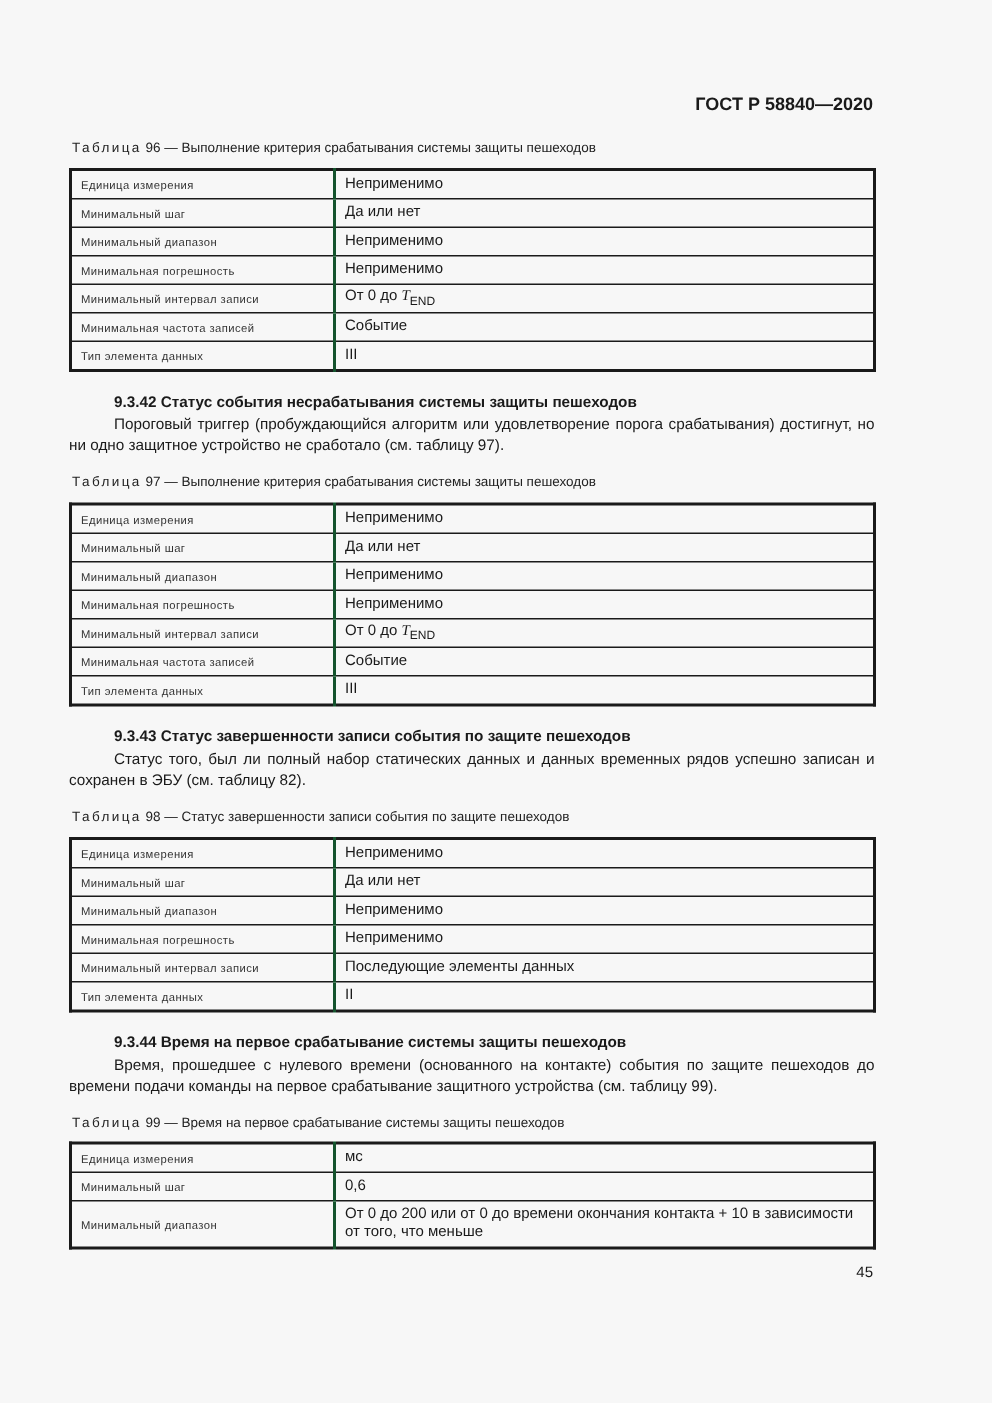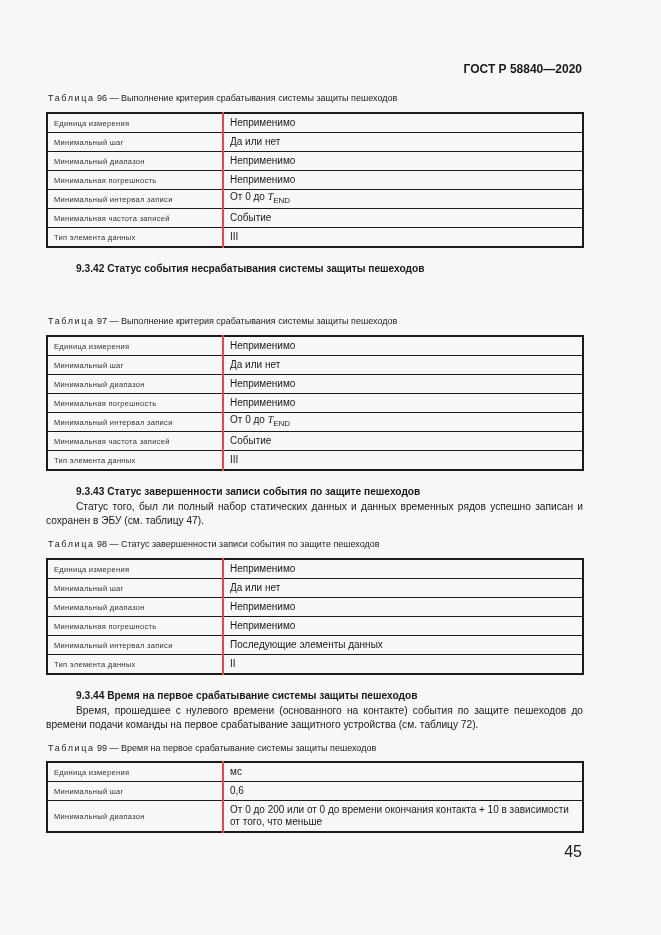--- a/index.html
+++ b/index.html
@@ -16,31 +16,31 @@
   .caption .lbl { letter-spacing: 1.6px; }
   table.spec {
     position: absolute; left: 46px; width: 538px; border-collapse: collapse;
     border: 2px solid #1a1a1a;
   }
   table.spec td {
     border: 1px solid #1a1a1a; height: 18px; padding: 0 6px; vertical-align: middle;
   }
   table.spec td.k {
     width: 162px; font-size: 7.5px; color: #333; letter-spacing: 0.3px;
-    border-right: 2px solid #ef4444;
+    border-right: 2px solid #14532d;
   }
   table.spec td.v { font-size: 10px; color: #1a1a1a; line-height: 12px; }
   .v sub { font-size: 8px; vertical-align: -3px; }
   .v i { font-family: "Liberation Serif", serif; }
   .section {
     position: absolute; left: 46px; width: 537px; font-size: 10.2px; line-height: 14.5px;
   }
   .section .title { font-weight: bold; text-indent: 30px; }
   .section .body { text-indent: 30px; text-align: justify; }
-  .page-number { position: absolute; right: 79px; top: 843px; font-size: 16px; }
+  .page-number { position: absolute; right: 79px; top: 843px; font-size: 10px; }
 </style>
 </head>
 <body>
 
 <div class="header-code">ГОСТ Р 58840—2020</div>
 
 <div class="caption" style="top:93px;">
   <span class="lbl">Таблица</span><span> 96 — Выполнение критерия срабатывания системы защиты пешеходов</span>
 </div>
 <table class="spec" style="top:112px;">
@@ -71,20 +71,21 @@
       </tr>
   <tr>
         <td class="k">Тип элемента данных</td>
         <td class="v">III</td>
       </tr>
 </tbody>
   </table>
 
 <div class="section" style="top:262px;">
   <div class="title">9.3.42 Статус события несрабатывания системы защиты пешеходов</div>
+  <div class="body">Пороговый триггер (пробуждающийся алгоритм или удовлетворение порога срабатывания) достигнут, но ни одно защитное устройство не сработало (см. таблицу 97).</div>
 </div>
 
 <div class="caption" style="top:316px;">
   <span class="lbl">Таблица</span><span> 97 — Выполнение критерия срабатывания системы защиты пешеходов</span>
 </div>
 <table class="spec" style="top:335px;">
   <tbody>
       <tr>
         <td class="k">Единица измерения</td>
         <td class="v">Неприменимо</td>
@@ -111,21 +112,21 @@
       </tr>
   <tr>
         <td class="k">Тип элемента данных</td>
         <td class="v">III</td>
       </tr>
 </tbody>
   </table>
 
 <div class="section" style="top:485px;">
   <div class="title">9.3.43 Статус завершенности записи события по защите пешеходов</div>
-  <div class="body">Статус того, был ли полный набор статических данных и данных временных рядов успешно записан и сохранен в ЭБУ (см. таблицу 47).</div>
+  <div class="body">Статус того, был ли полный набор статических данных и данных временных рядов успешно записан и сохранен в ЭБУ (см. таблицу 82).</div>
 </div>
 
 <div class="caption" style="top:539px;">
   <span class="lbl">Таблица</span><span> 98 — Статус завершенности записи события по защите пешеходов</span>
 </div>
 <table class="spec" style="top:558px;">
   <tbody>
       <tr>
         <td class="k">Единица измерения</td>
         <td class="v">Неприменимо</td>
@@ -148,21 +149,21 @@
       </tr>
   <tr>
         <td class="k">Тип элемента данных</td>
         <td class="v">II</td>
       </tr>
 </tbody>
   </table>
 
 <div class="section" style="top:689px;">
   <div class="title">9.3.44 Время на первое срабатывание системы защиты пешеходов</div>
-  <div class="body">Время, прошедшее с нулевого времени (основанного на контакте) события по защите пешеходов до времени подачи команды на первое срабатывание защитного устройства (см. таблицу 72).</div>
+  <div class="body">Время, прошедшее с нулевого времени (основанного на контакте) события по защите пешеходов до времени подачи команды на первое срабатывание защитного устройства (см. таблицу 99).</div>
 </div>
 
 <div class="caption" style="top:743px;">
   <span class="lbl">Таблица</span><span> 99 — Время на первое срабатывание системы защиты пешеходов</span>
 </div>
 <table class="spec" style="top:761px;">
   <tbody>
       <tr>
         <td class="k">Единица измерения</td>
         <td class="v">мс</td>

